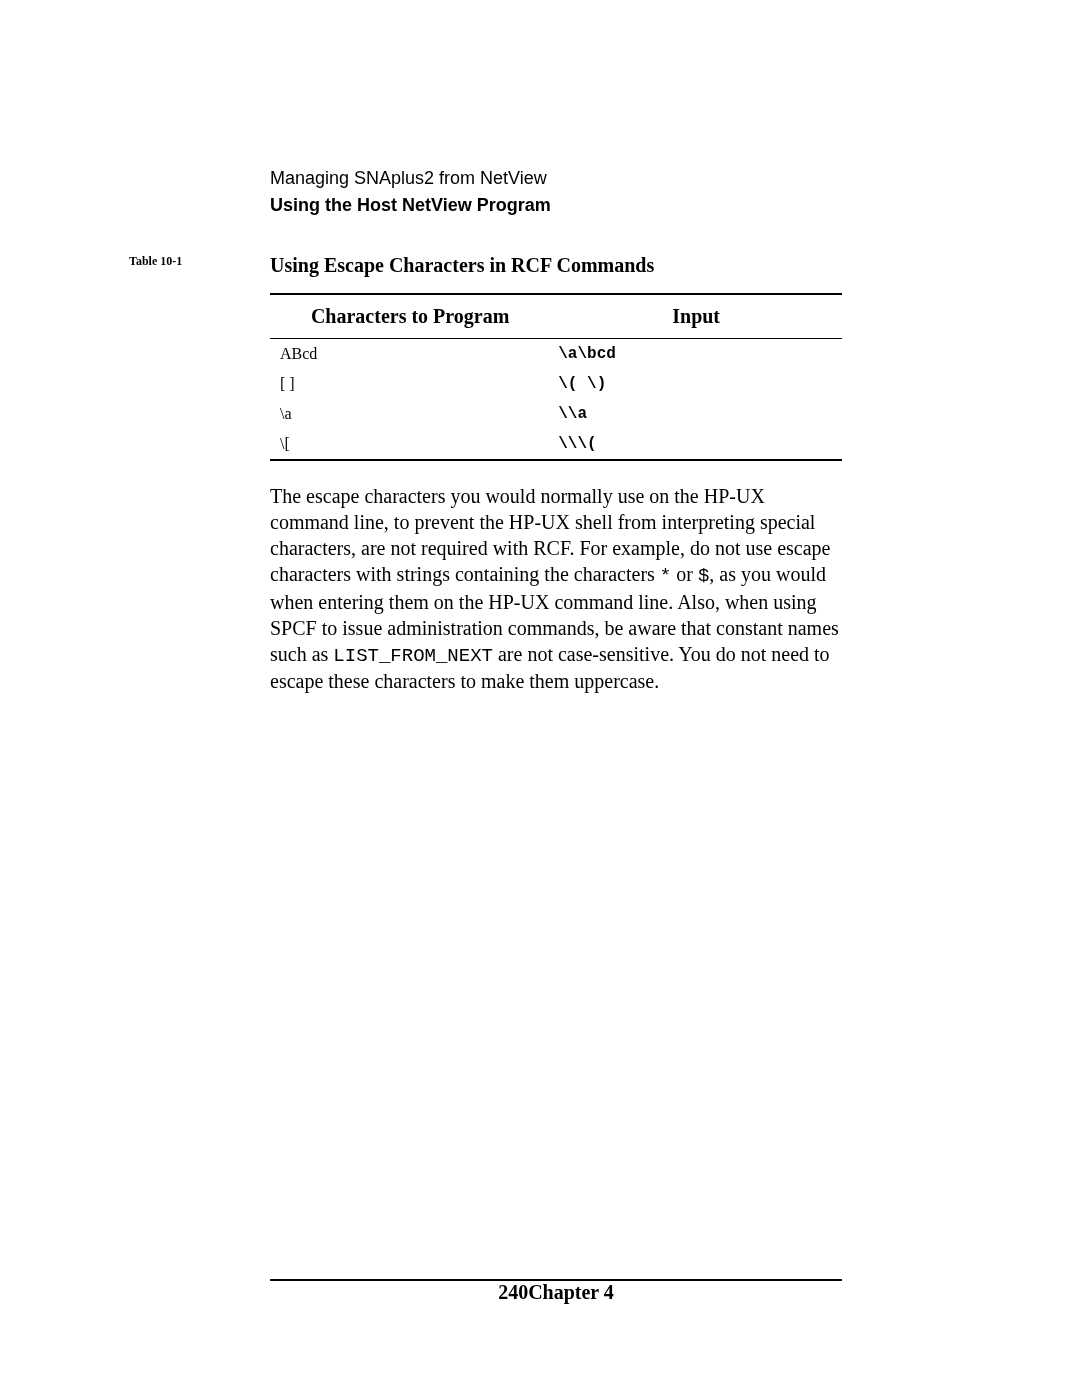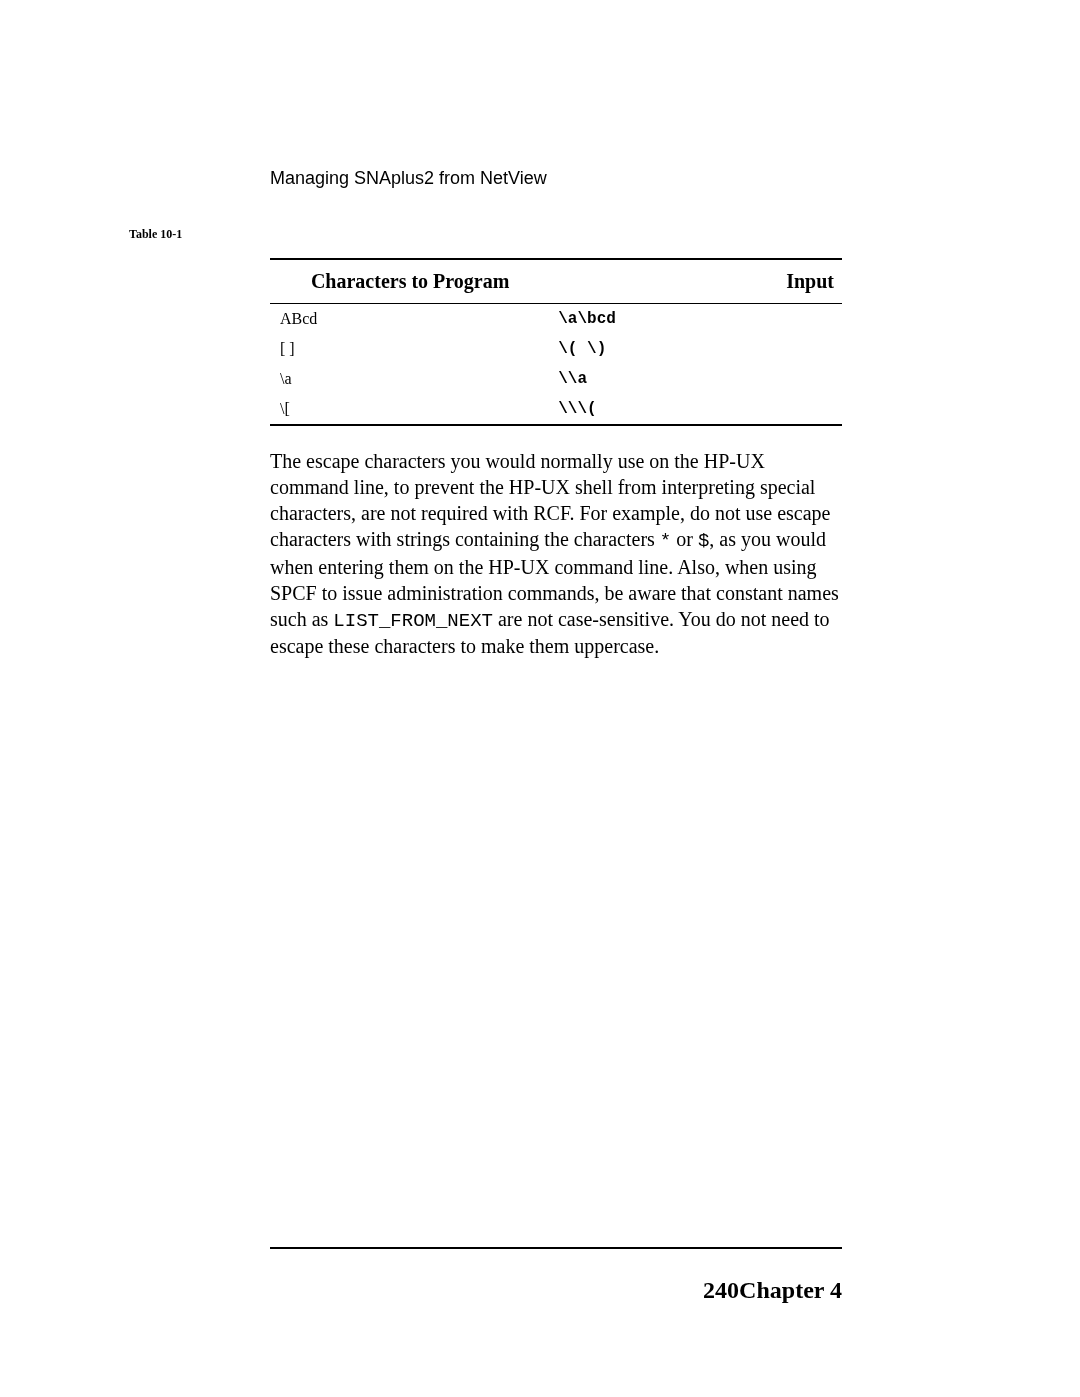--- a/index.html
+++ b/index.html
@@ -65,21 +65,21 @@
       font-size: 20px;
       font-weight: 700;
       padding: 10px 8px 10px 8px;
       text-align: left;
     }
     .data-table th.col1 {
       width: 49%;
       text-align: center;
     }
     .data-table th.col2 {
-      text-align: right;
+      text-align: center;
     }
     .data-table tbody td {
       font-size: 16px;
       padding: 6px 8px 6px 8px;
       vertical-align: middle;
     }
     .data-table tbody tr:last-child {
       border-bottom: 2px solid #000;
     }
     .data-table tbody td.c1 {
@@ -100,39 +100,41 @@
     .mono {
       font-family: "Courier New", monospace;
       font-size: 19px;
     }
     .footer {
       position: absolute;
       bottom: 93px;
       left: 270px;
       right: 238px;
       border-top: 2px solid #000;
-      padding-top: 28px;
+      padding-top: 0;
       display: flex;
-      justify-content: flex-end;
+      justify-content: center;
       font-family: "Times New Roman", Georgia, serif;
-      font-size: 24px;
+      font-size: 20px;
       font-weight: 700;
     }
   </style>
 </head>
 <body>
 
 <div class="page">
 
   <div class="header-section">
     <div class="header-line1">Managing SNAplus2 from NetView</div>
+    <div class="header-line2">Using the Host NetView Program</div>
   </div>
 
   <div class="table-label-row">
     <div class="table-label">Table 10-1</div>
+    <div class="table-caption">Using Escape Characters in RCF Commands</div>
   </div>
 
   <table class="data-table">
     <thead>
       <tr>
         <th class="col1">Characters to Program</th>
         <th class="col2">Input</th>
       </tr>
     </thead>
     <tbody>

